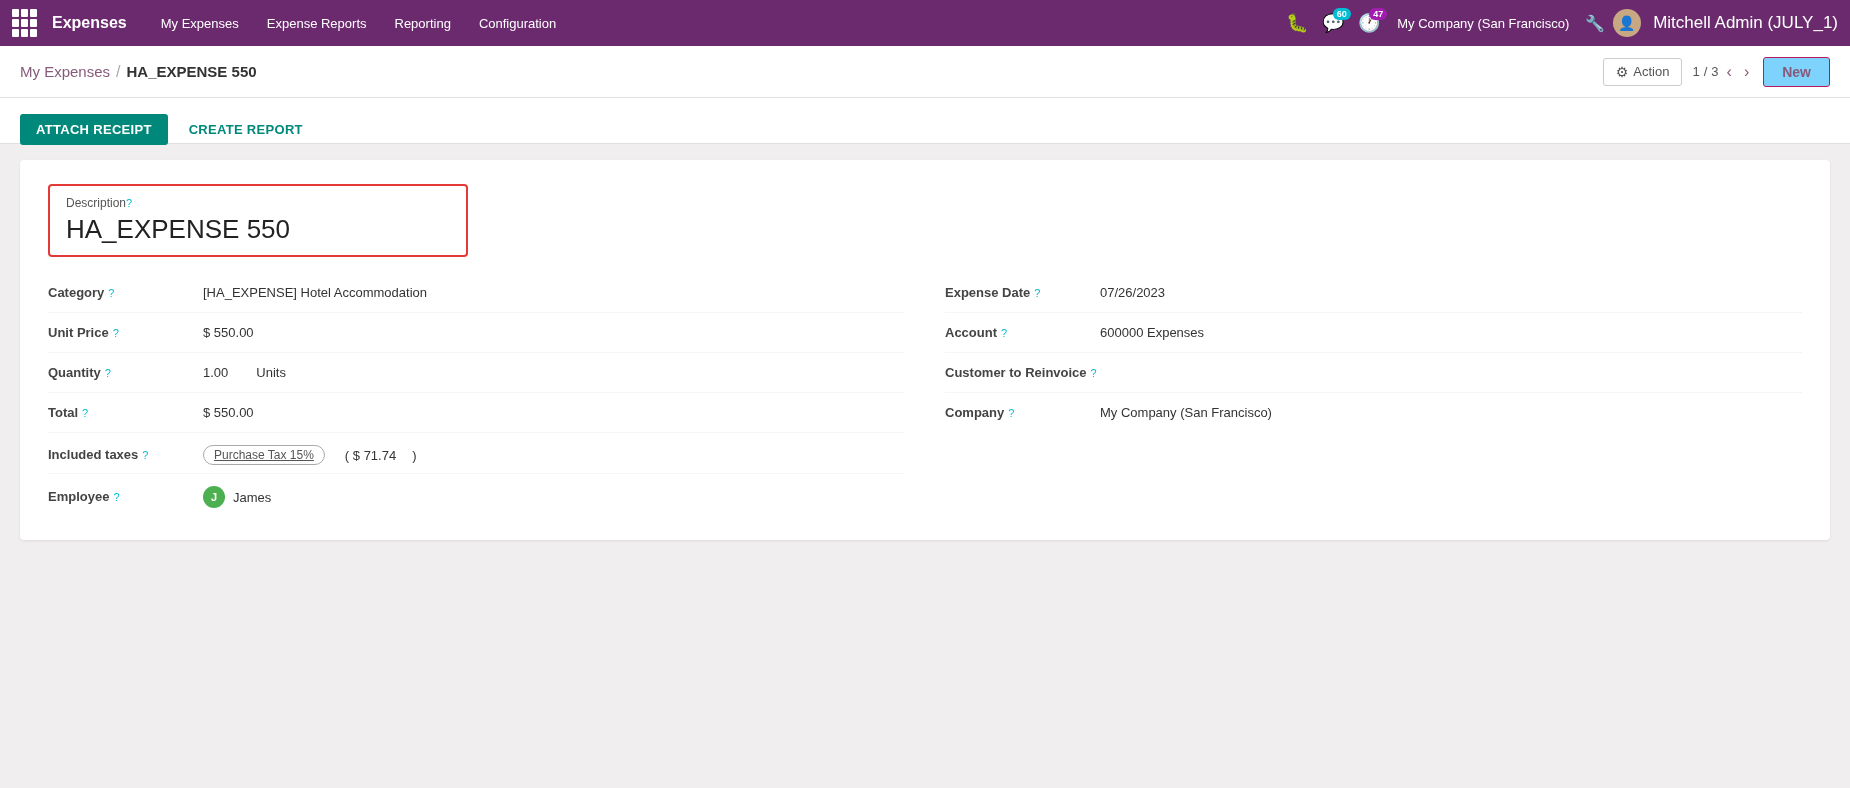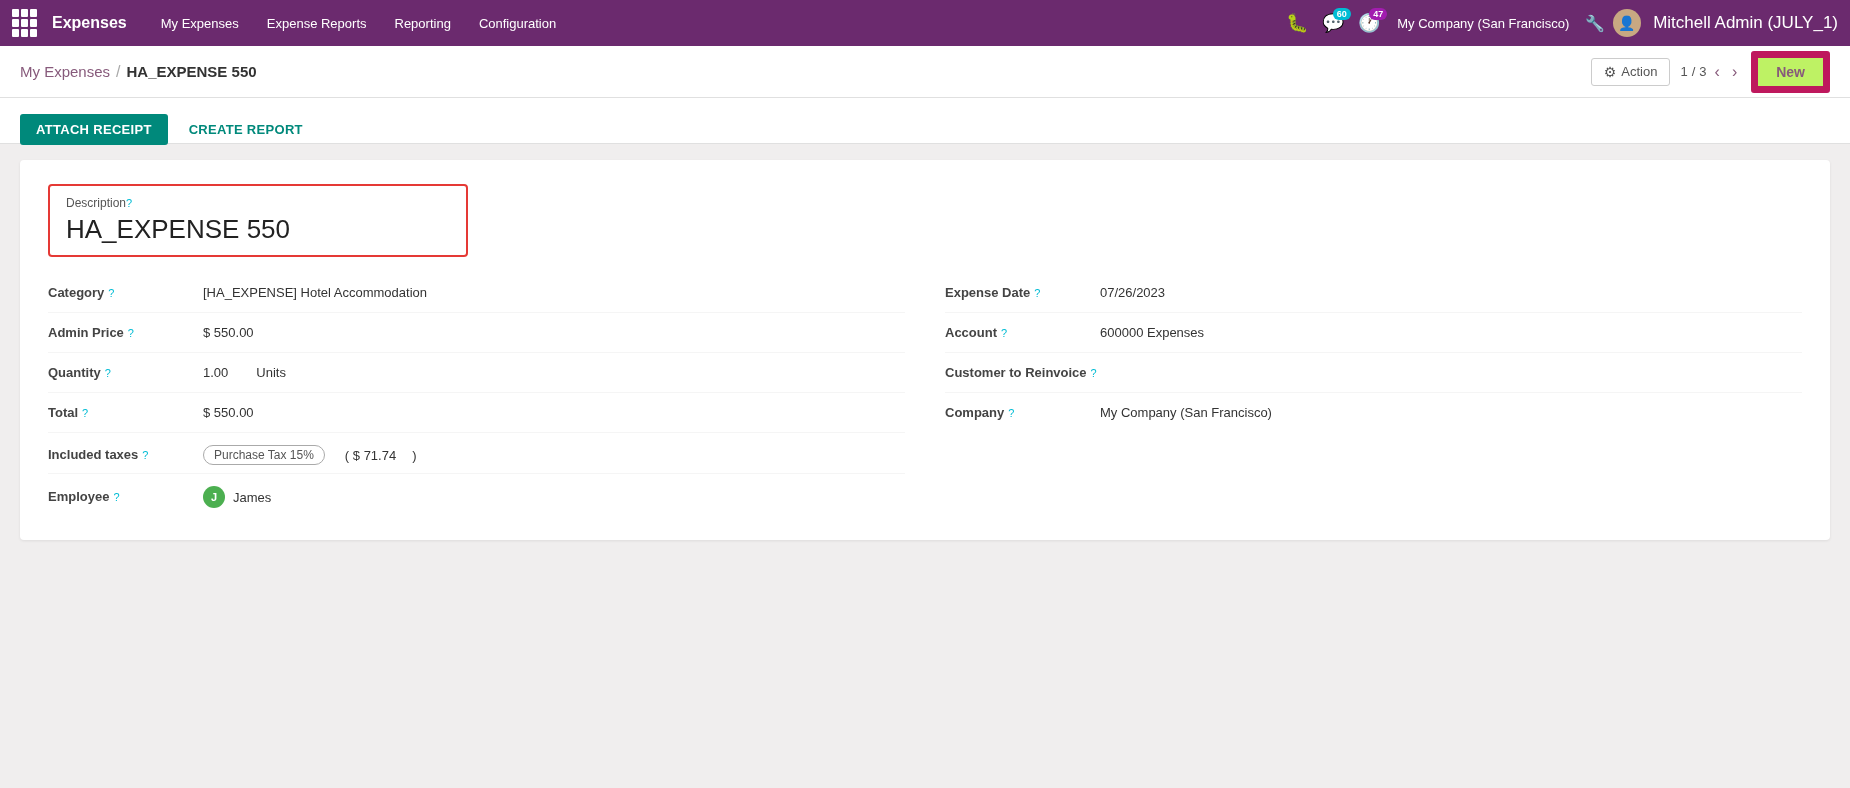--- a/index.html
+++ b/index.html
@@ -55,22 +55,22 @@
     .breadcrumb-actions { display: flex; align-items: center; gap: 10px; }
     .action-btn {
       display: flex; align-items: center; gap: 5px;
       border: 1px solid #ccc; border-radius: 3px; padding: 5px 12px;
       background: white; cursor: pointer; font-size: 13px; color: #555;
     }
     .gear-icon { font-size: 14px; }
     .pagination { display: flex; align-items: center; gap: 4px; color: #555; font-size: 13px; }
     .pag-btn { cursor: pointer; color: #875a7b; font-size: 16px; padding: 2px 4px; }
     .new-btn {
-      border: 7px solid #be185d; border-radius: 3px; padding: 6px 18px;
-      color: #875a7b; font-weight: 600; cursor: pointer; font-size: 14px; background: #bef264;
+      border: 1px solid #be185d; border-radius: 3px; padding: 6px 18px;
+      color: #875a7b; font-weight: 600; cursor: pointer; font-size: 14px; background: #7dd3fc;
     }
 
     
     .toolbar {
       background: white;
       border-bottom: 1px solid #e0e0e0;
       padding: 0 20px;
       height: 46px;
       display: flex;
       align-items: center;
@@ -144,21 +144,21 @@
     .row-label {
       font-weight: 600; font-size: 13px; color: #444; min-width: 155px;
       display: flex; align-items: center; gap: 4px; flex-shrink: 0;
     }
     .row-label .help-icon { color: #00bcd4; font-size: 11px; cursor: pointer; font-weight: normal; }
     .row-value { font-size: 13px; color: #333; display: flex; align-items: center; gap: 8px; }
 
     
     .tax-badge {
       border: 1px solid #aaa; border-radius: 12px; padding: 2px 10px;
-      font-size: 12px; color: #555; background: white;
+      font-size: 12px; color: #555; background: white; text-decoration: underline;
     }
 
     
     .emp-avatar {
       width: 22px; height: 22px; border-radius: 50%; background: #4caf50;
       display: flex; align-items: center; justify-content: center;
       color: white; font-size: 11px; font-weight: bold; flex-shrink: 0;
     }
 
     
@@ -255,21 +255,21 @@
         <div class="form-row">
           <span class="row-label">
             <span>Category</span>
             <span class="help-icon">?</span>
           </span>
           <span class="row-value">[HA_EXPENSE] Hotel Accommodation</span>
         </div>
 
         <div class="form-row">
           <span class="row-label">
-            <span>Admin Price</span>
+            <span>Unit Price</span>
             <span class="help-icon">?</span>
           </span>
           <span class="row-value">$ 550.00</span>
         </div>
 
         <div class="form-row">
           <span class="row-label">
             <span>Quantity</span>
             <span class="help-icon">?</span>
           </span>

